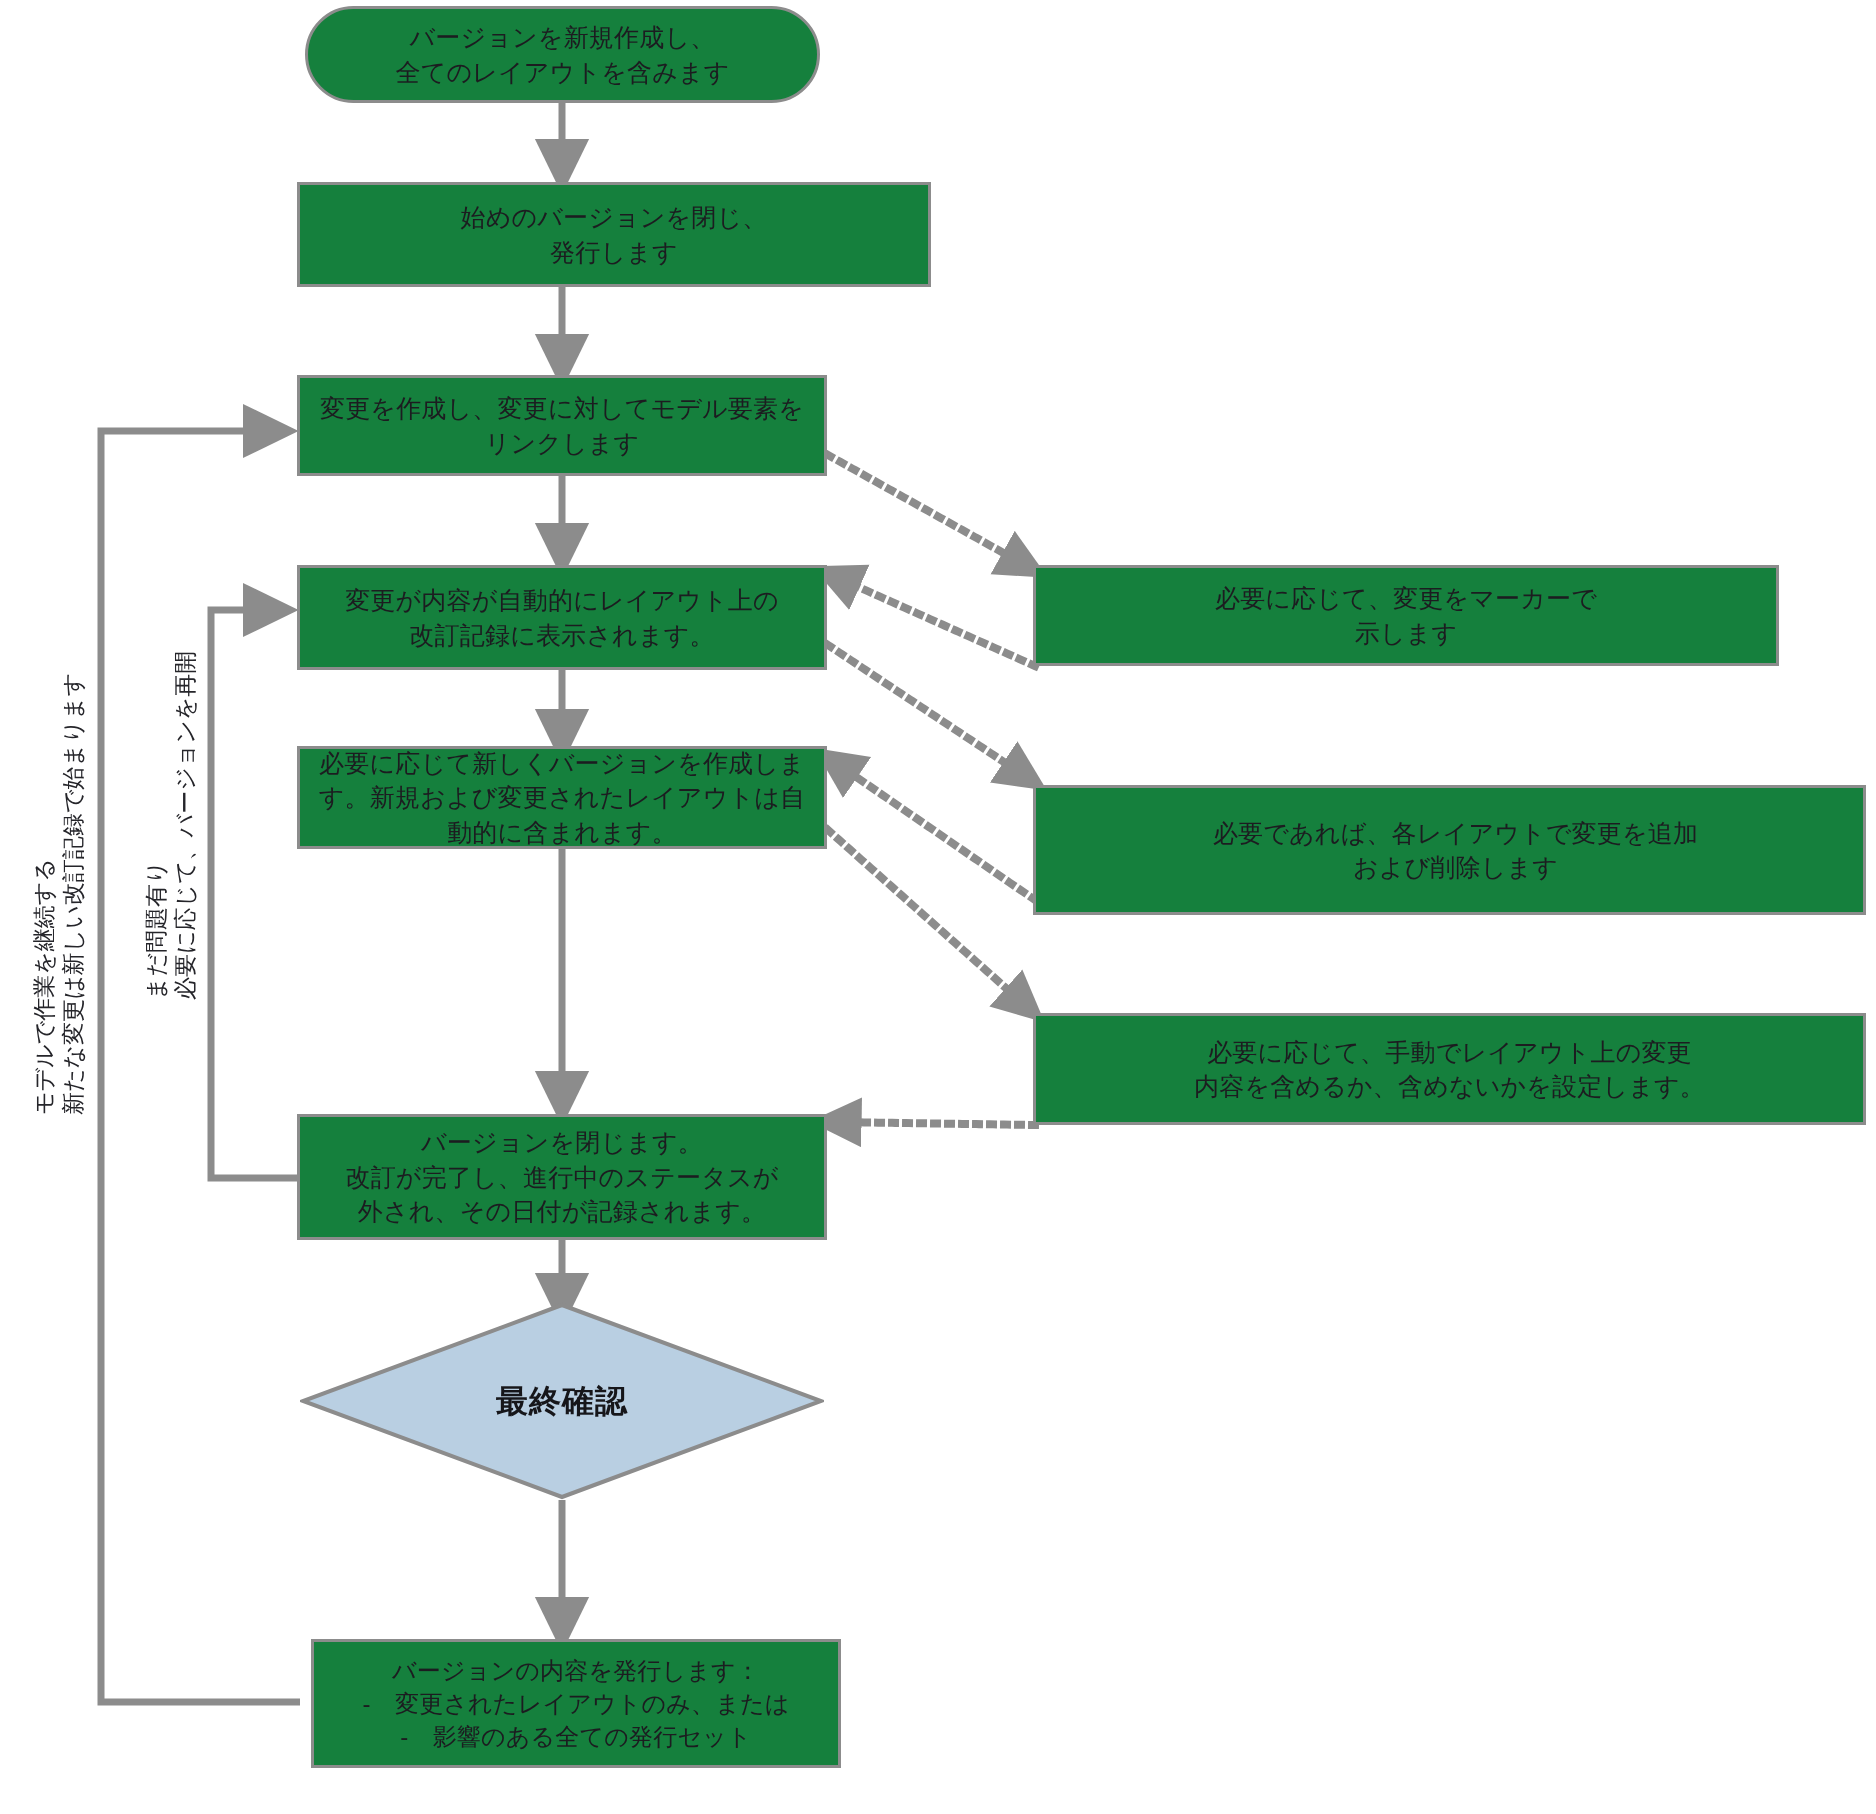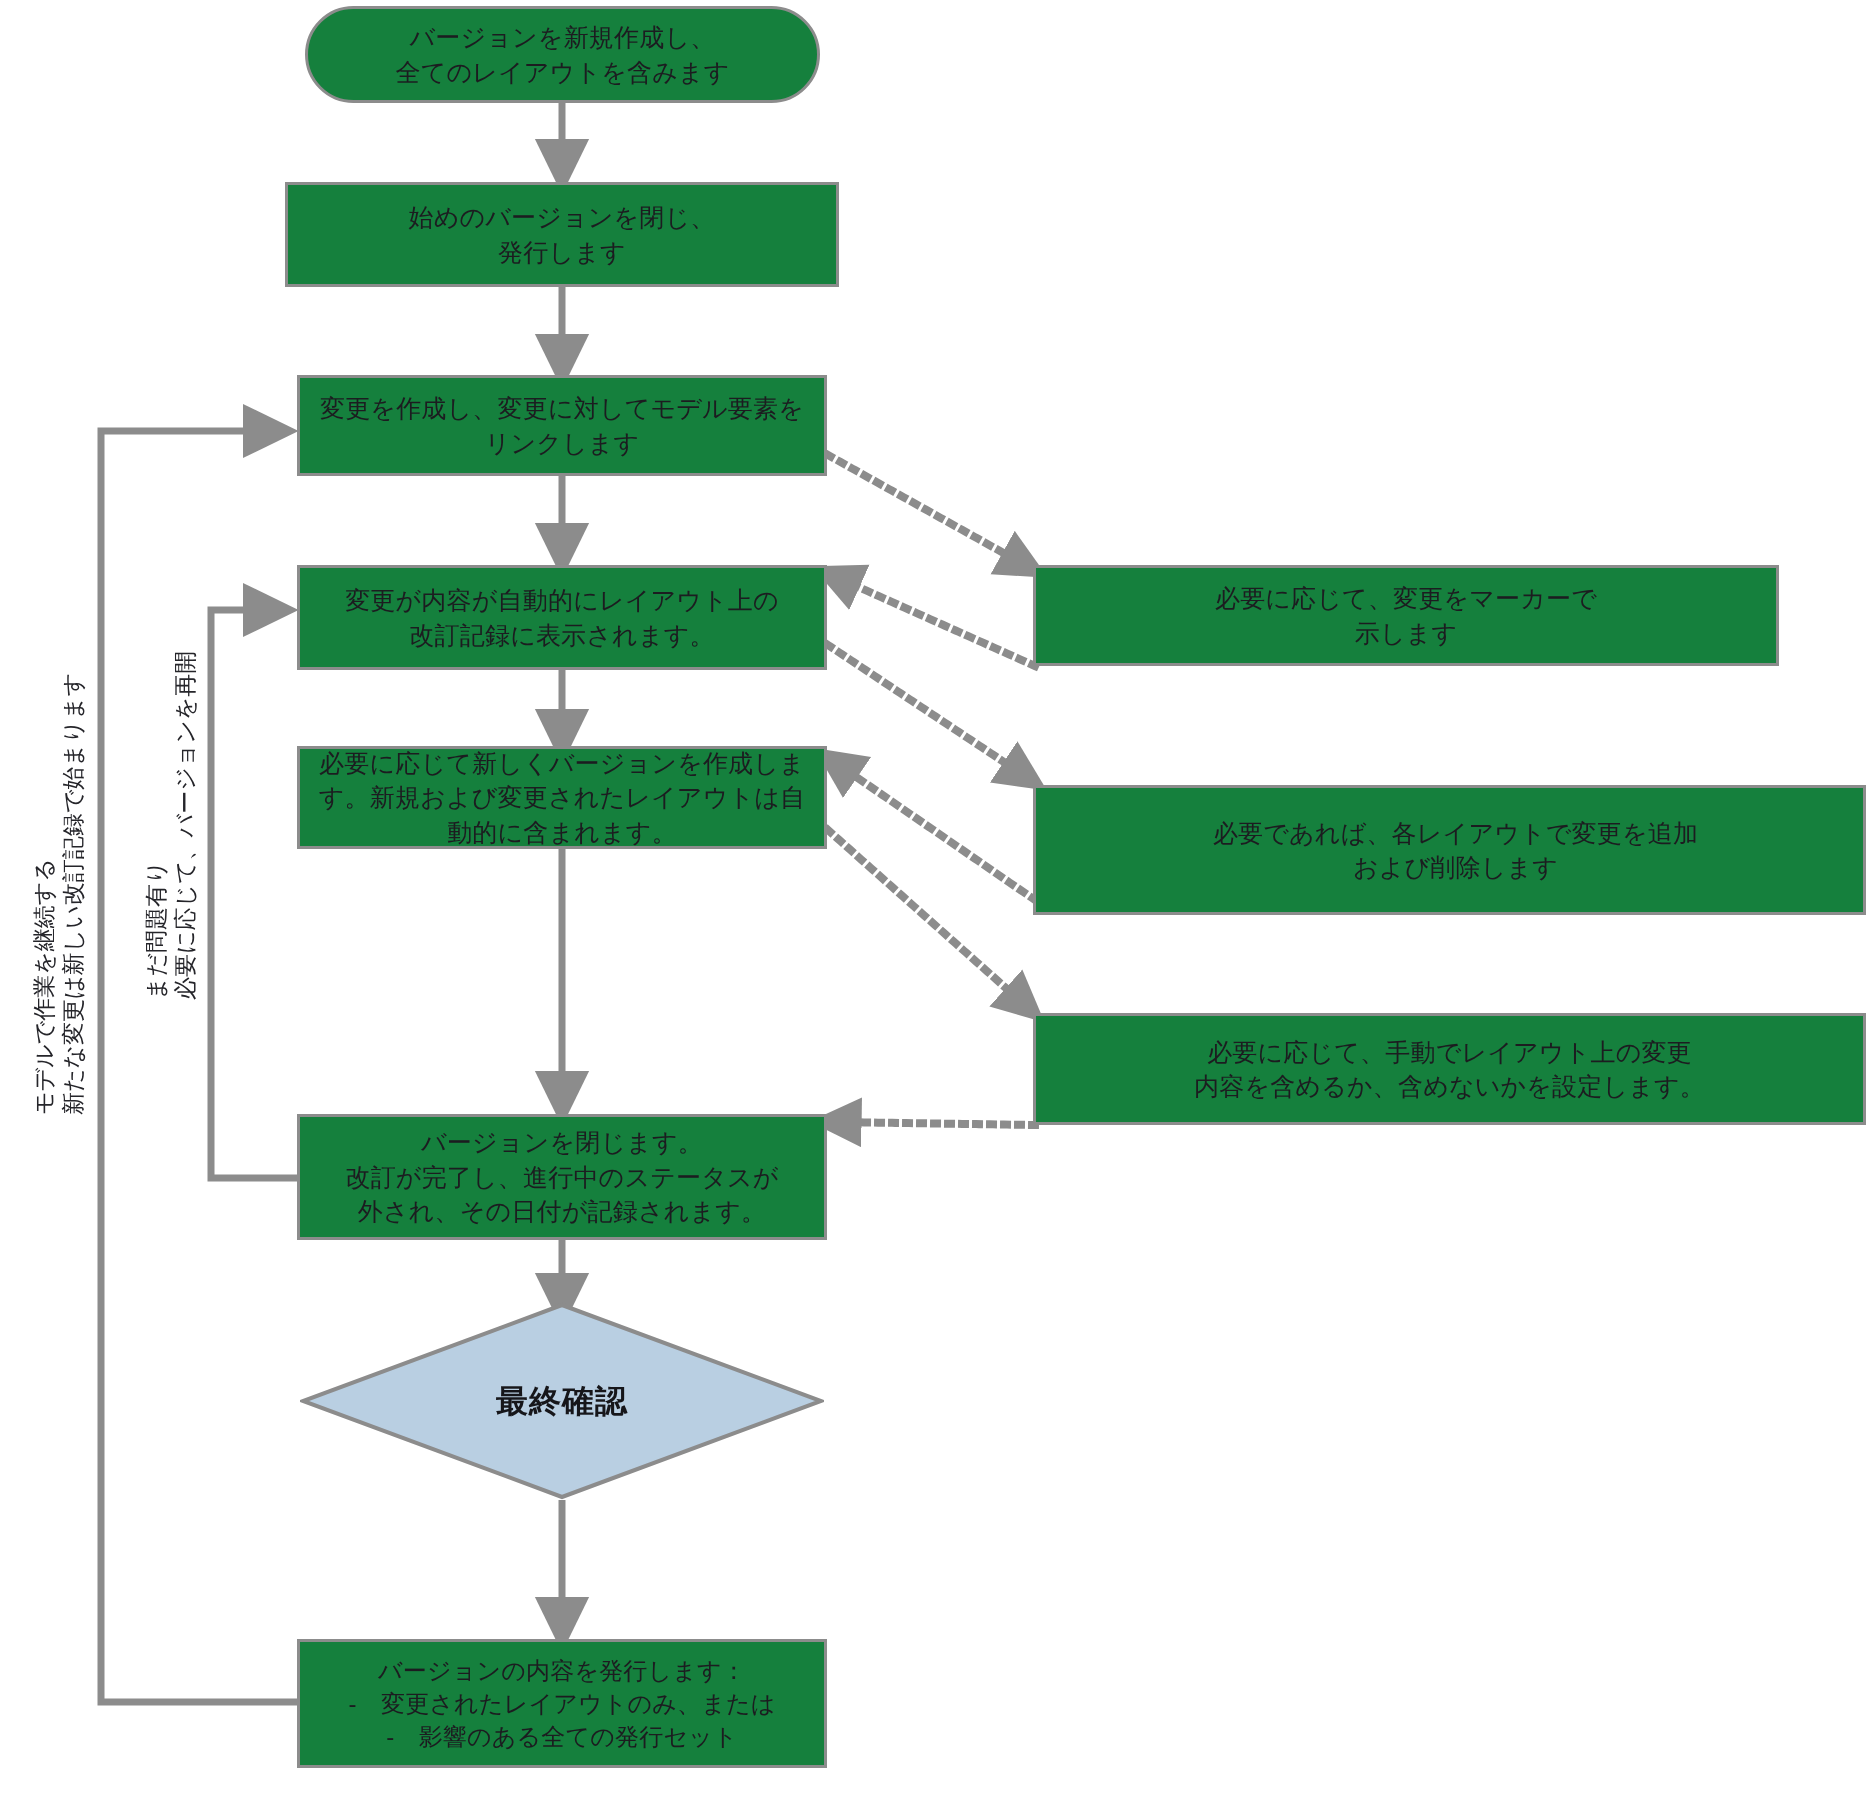--- a/index.html
+++ b/index.html
@@ -116,21 +116,21 @@
 
       <line x1="828" y1="830" x2="1025" y2="1005" marker-end="url(#ahd)"></line>
 
       <line x1="1035" y1="1125" x2="836" y2="1122" marker-end="url(#ahd)"></line>
     </g>
   </svg>
 
   <div class="node rounded" style="left:305px; top:6px; width:515px; height:97px;">バージョンを新規作成し、
 全てのレイアウトを含みます</div>
 
-  <div class="node" style="left:285px; top:182px; width:554px; height:105px;">始めのバージョンを閉じ、
+  <div class="node" style="left:297px; top:182px; width:634px; height:105px;">始めのバージョンを閉じ、
 発行します</div>
 
   <div class="node" style="left:297px; top:565px; width:530px; height:105px;">変更が内容が自動的にレイアウト上の
 改訂記録に表示されます。</div>
 
   <div class="node" style="left:297px; top:375px; width:530px; height:101px;">変更を作成し、変更に対してモデル要素を
 リンクします</div>
 
   <div class="node" style="left:297px; top:746px; width:530px; height:103px;">必要に応じて新しくバージョンを作成しま
 す。新規および変更されたレイアウトは自
@@ -140,21 +140,21 @@
 改訂が完了し、進行中のステータスが
 外され、その日付が記録されます。</div>
 
   <div class="node diamond-wrap" style="left:300px; top:1302px; width:524px; height:198px;">
     <svg class="diamond-shape" viewBox="0 0 524 198" preserveAspectRatio="none">
       <polygon points="262,3 521,99 262,195 3,99" fill="#b9cfe2" stroke="#8c8c8c" stroke-width="4"></polygon>
     </svg>
     <span class="diamond-label">最終確認</span>
   </div>
 
-  <div class="node" style="left:297px; top:1639px; width:530px; height:129px; font-size:24px;">バージョンの内容を発行します：
+  <div class="node" style="left:311px; top:1639px; width:530px; height:129px; font-size:24px;">バージョンの内容を発行します：
 -　変更されたレイアウトのみ、または
 -　影響のある全ての発行セット</div>
 
   <div class="node" style="left:1033px; top:565px; width:746px; height:101px;">必要に応じて、変更をマーカーで
 示します</div>
 
   <div class="node" style="left:1033px; top:785px; width:833px; height:130px;padding-left:26px;">必要であれば、各レイアウトで変更を追加
 および削除します</div>
 
   <div class="node" style="left:1033px; top:1013px; width:833px; height:112px;">必要に応じて、手動でレイアウト上の変更

